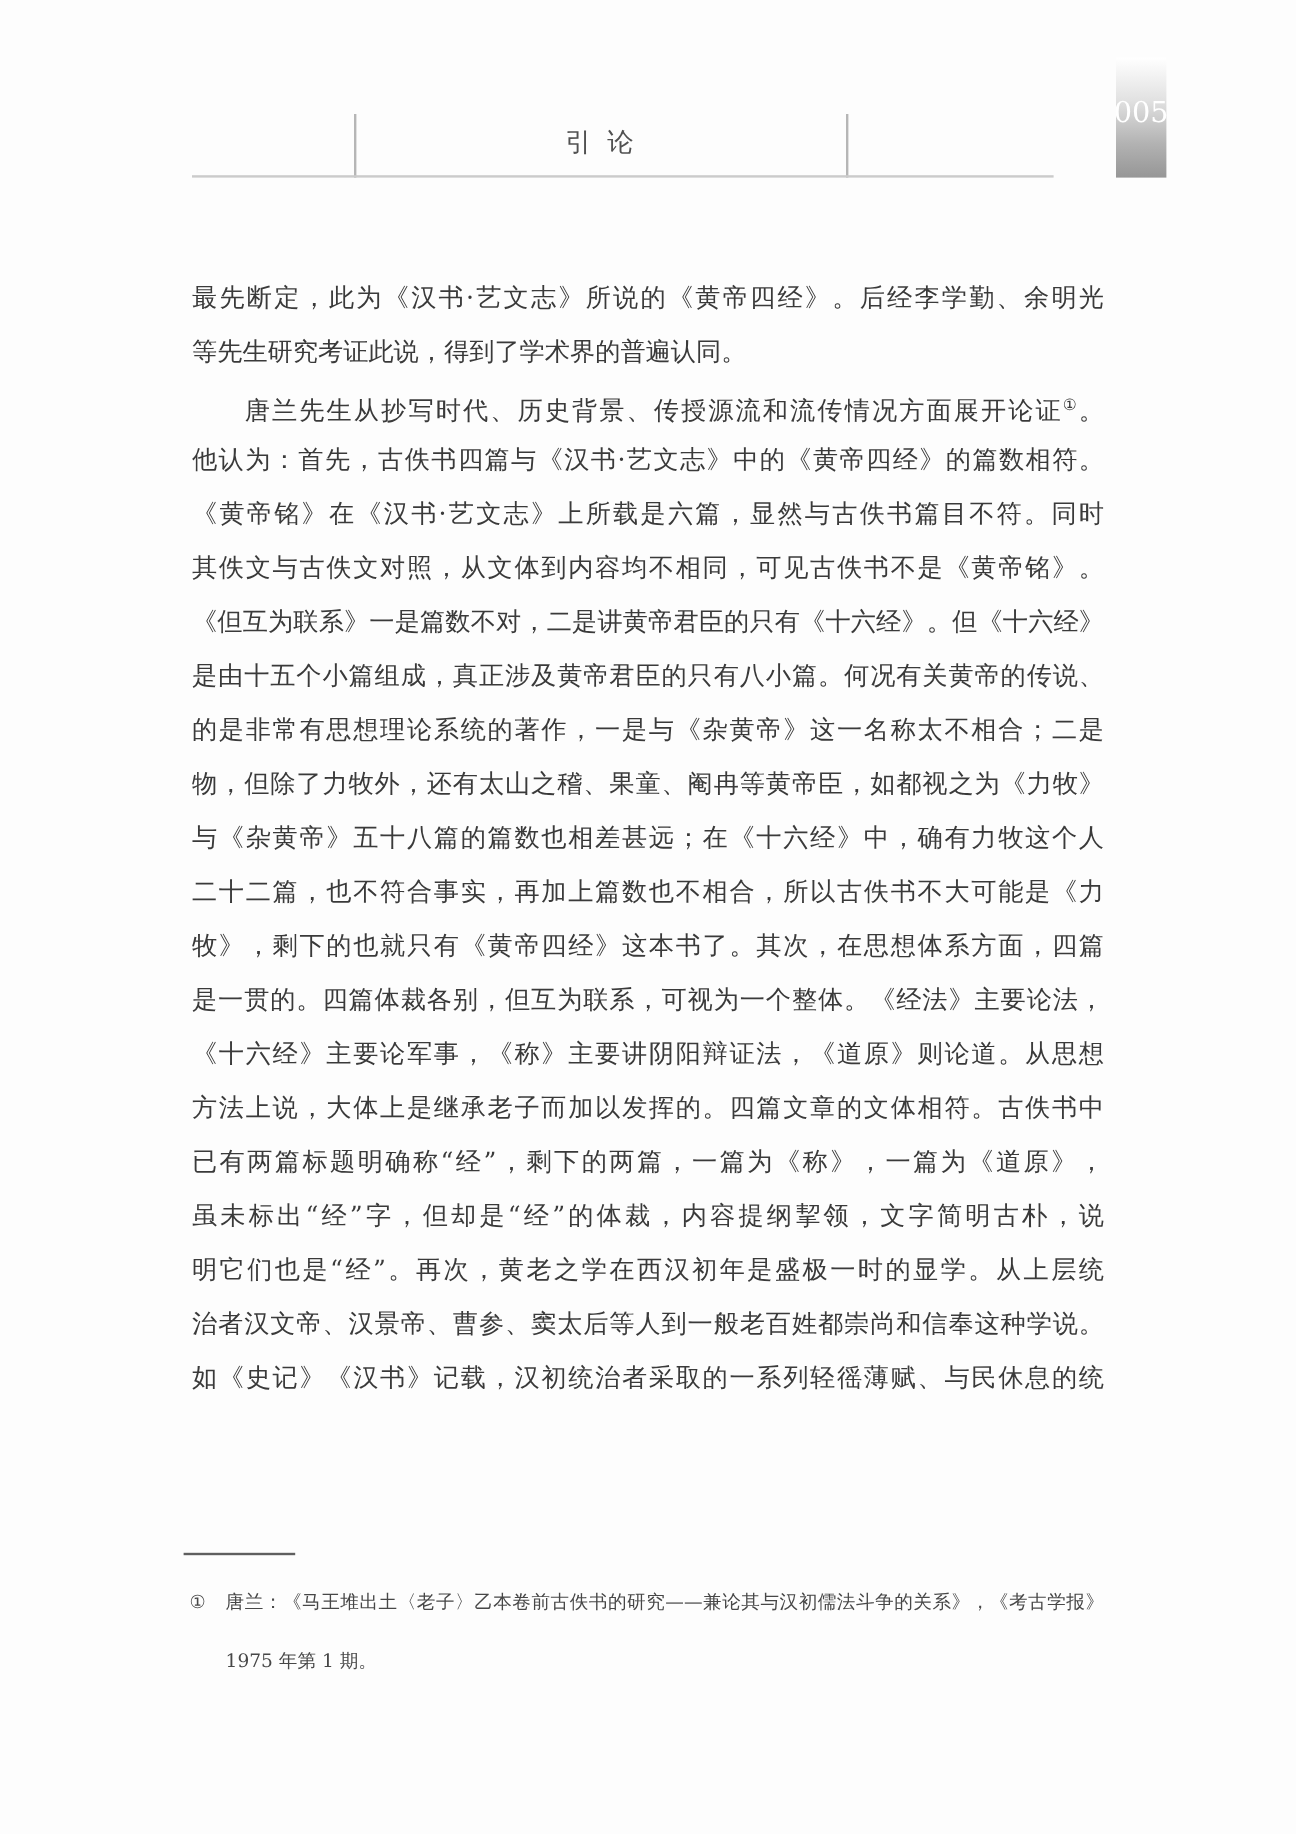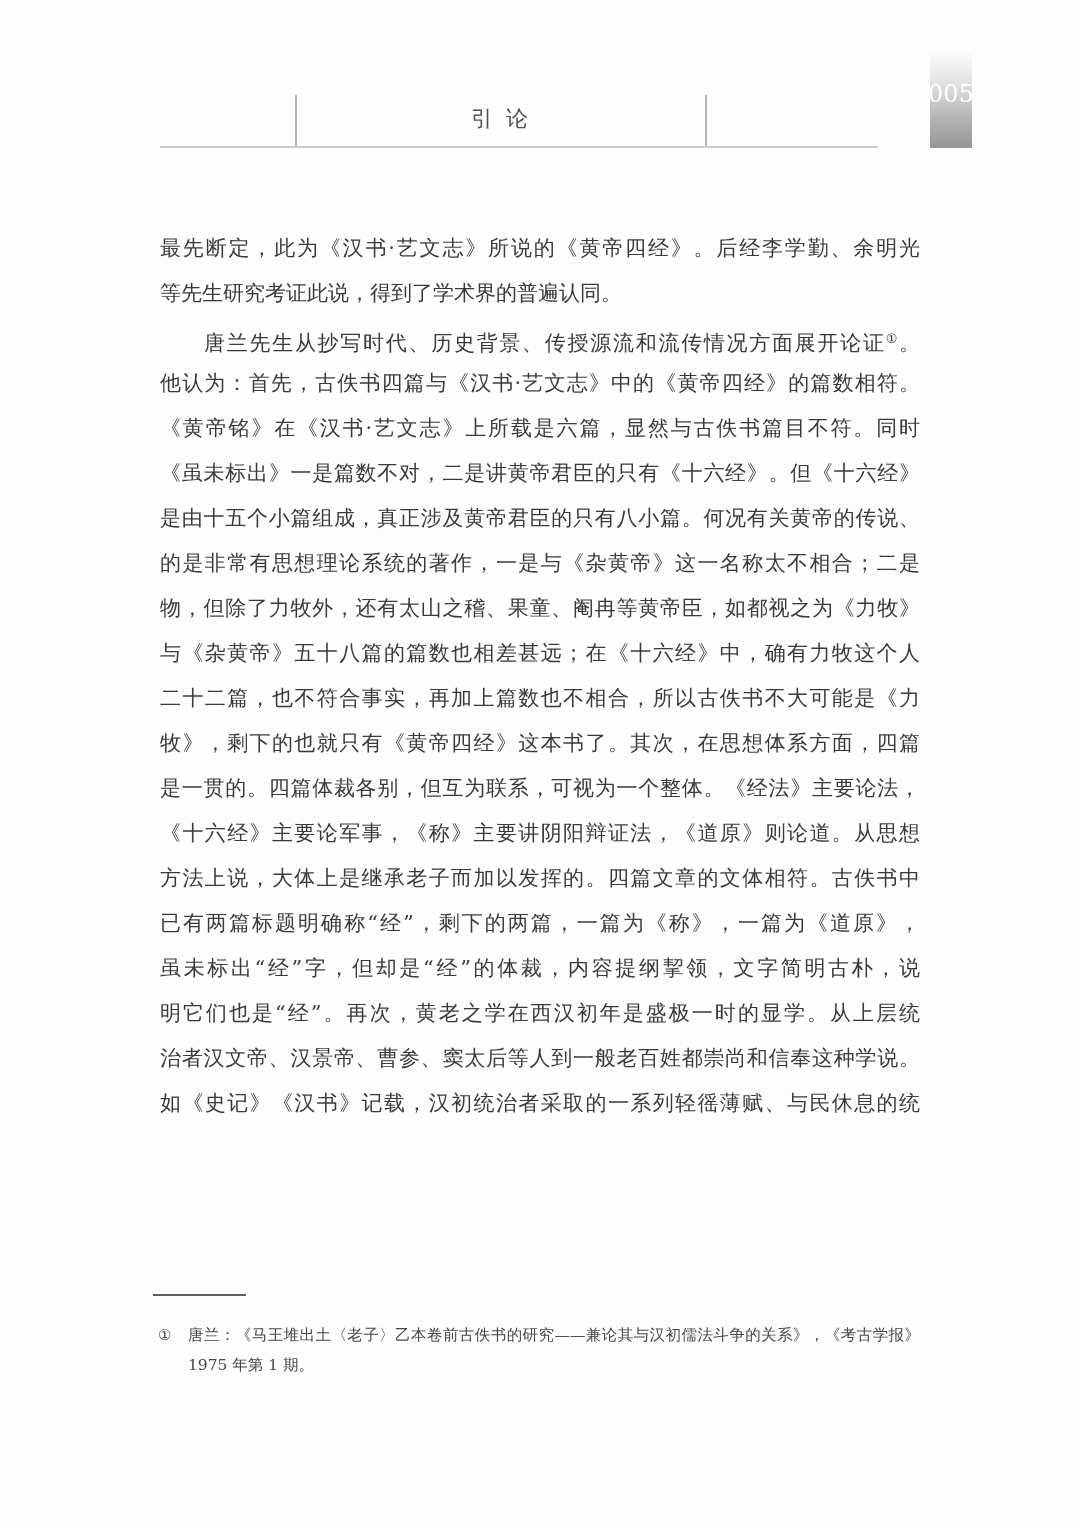--- a/index.html
+++ b/index.html
@@ -62,21 +62,21 @@
   .footnote {
     position:absolute; left:158px; top:1320px; width:762px;
     color:#474747; font-size:15.5px;
   }
   .fn-row { position:relative; padding-left:30px; }
   .fn-marker {
     position:absolute; left:0; top:0; line-height:30px; font-size:15px;
   }
   .fn-line { height:30px; line-height:30px; overflow:hidden; }
   .fn-l1 { text-align:justify; text-align-last:justify; }
-  .fn-l2 { text-align:left; }
+  .fn-l2 { text-align:left;margin-top:19px; }
 </style>
 </head>
 <body>
 
 <div class="page">
 
   <div class="tick tick-left"></div>
   <div class="tick tick-right"></div>
   <div class="header-title">引 论</div>
   <div class="header-rule"></div>
@@ -84,21 +84,22 @@
   <div class="page-badge">
     <div class="page-num">005</div>
   </div>
 
   <div class="body-text">
     <div class="bline">最先断定，此为《汉书·艺文志》所说的《黄帝四经》。后经李学勤、余明光</div>
     <div class="bline para-end">等先生研究考证此说，得到了学术界的普遍认同。</div>
     <div class="bline indent"><span>唐兰先生从抄写时代、历史背景、传授源流和流传情况方面展开论证</span><span class="sup">①</span><span>。</span></div>
     <div class="bline">他认为：首先，古佚书四篇与《汉书·艺文志》中的《黄帝四经》的篇数相符。</div>
     <div class="bline">《黄帝铭》在《汉书·艺文志》上所载是六篇，显然与古佚书篇目不符。同时</div>
-    <div class="bline">《虽未标出》一是篇数不对，二是讲黄帝君臣的只有《十六经》。但《十六经》</div>
+    <div class="bline">其佚文与古佚文对照，从文体到内容均不相同，可见古佚书不是《黄帝铭》。</div>
+    <div class="bline">《但互为联系》一是篇数不对，二是讲黄帝君臣的只有《十六经》。但《十六经》</div>
     <div class="bline">是由十五个小篇组成，真正涉及黄帝君臣的只有八小篇。何况有关黄帝的传说、</div>
     <div class="bline">的是非常有思想理论系统的著作，一是与《杂黄帝》这一名称太不相合；二是</div>
     <div class="bline">物，但除了力牧外，还有太山之稽、果童、阉冉等黄帝臣，如都视之为《力牧》</div>
     <div class="bline">与《杂黄帝》五十八篇的篇数也相差甚远；在《十六经》中，确有力牧这个人</div>
     <div class="bline">二十二篇，也不符合事实，再加上篇数也不相合，所以古佚书不大可能是《力</div>
     <div class="bline">牧》，剩下的也就只有《黄帝四经》这本书了。其次，在思想体系方面，四篇</div>
     <div class="bline">是一贯的。四篇体裁各别，但互为联系，可视为一个整体。《经法》主要论法，</div>
     <div class="bline">《十六经》主要论军事，《称》主要讲阴阳辩证法，《道原》则论道。从思想</div>
     <div class="bline">方法上说，大体上是继承老子而加以发挥的。四篇文章的文体相符。古佚书中</div>
     <div class="bline">已有两篇标题明确称“经”，剩下的两篇，一篇为《称》，一篇为《道原》，</div>

